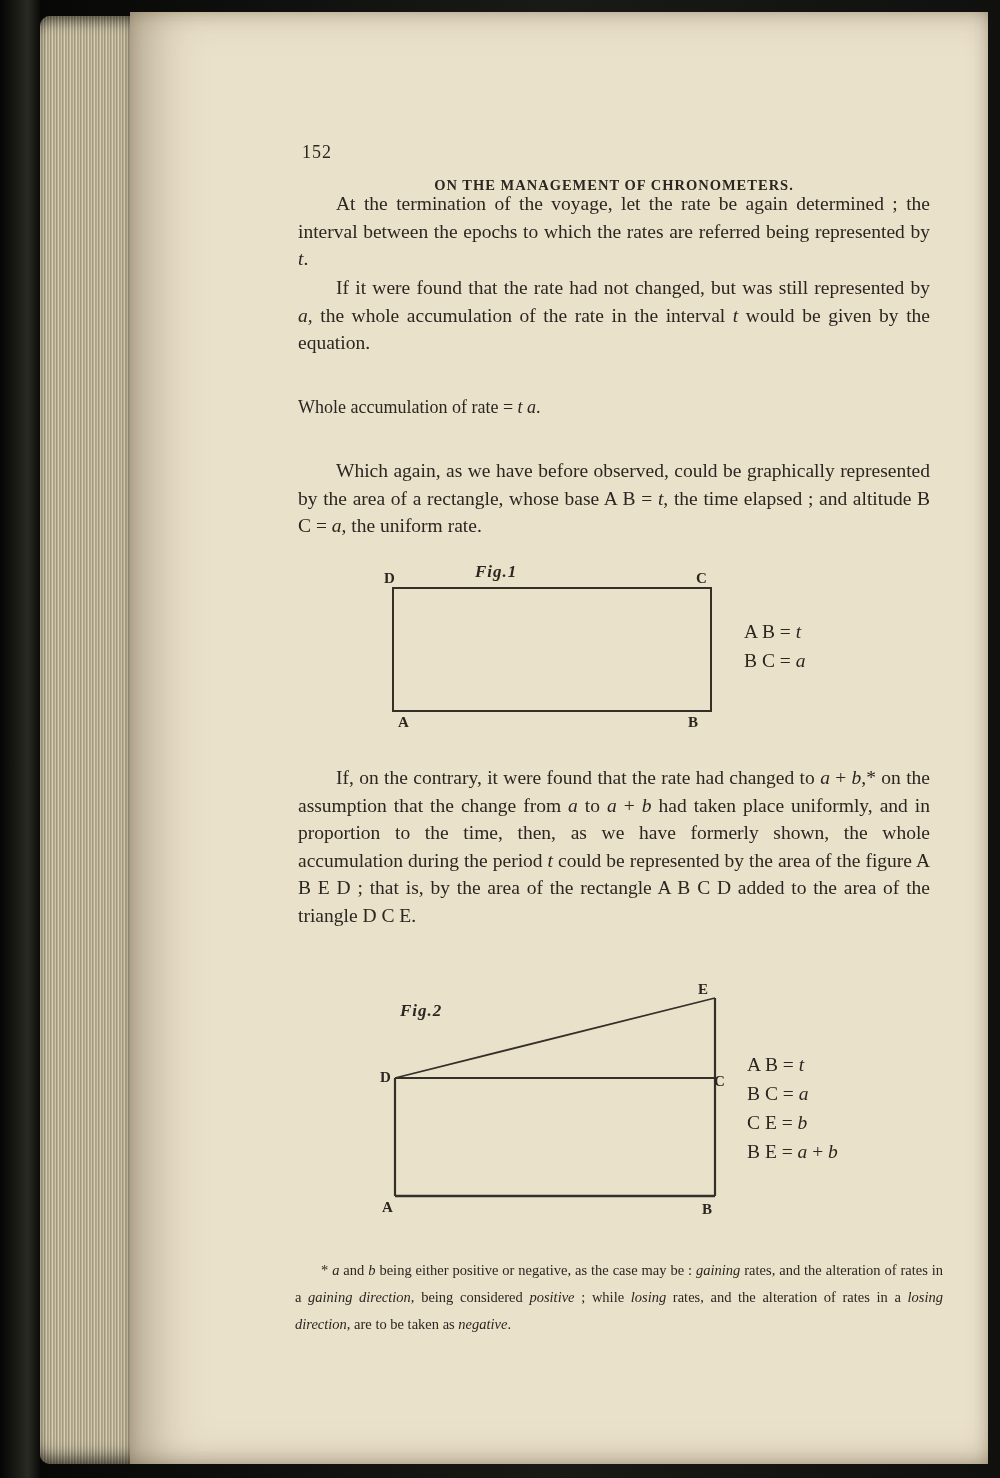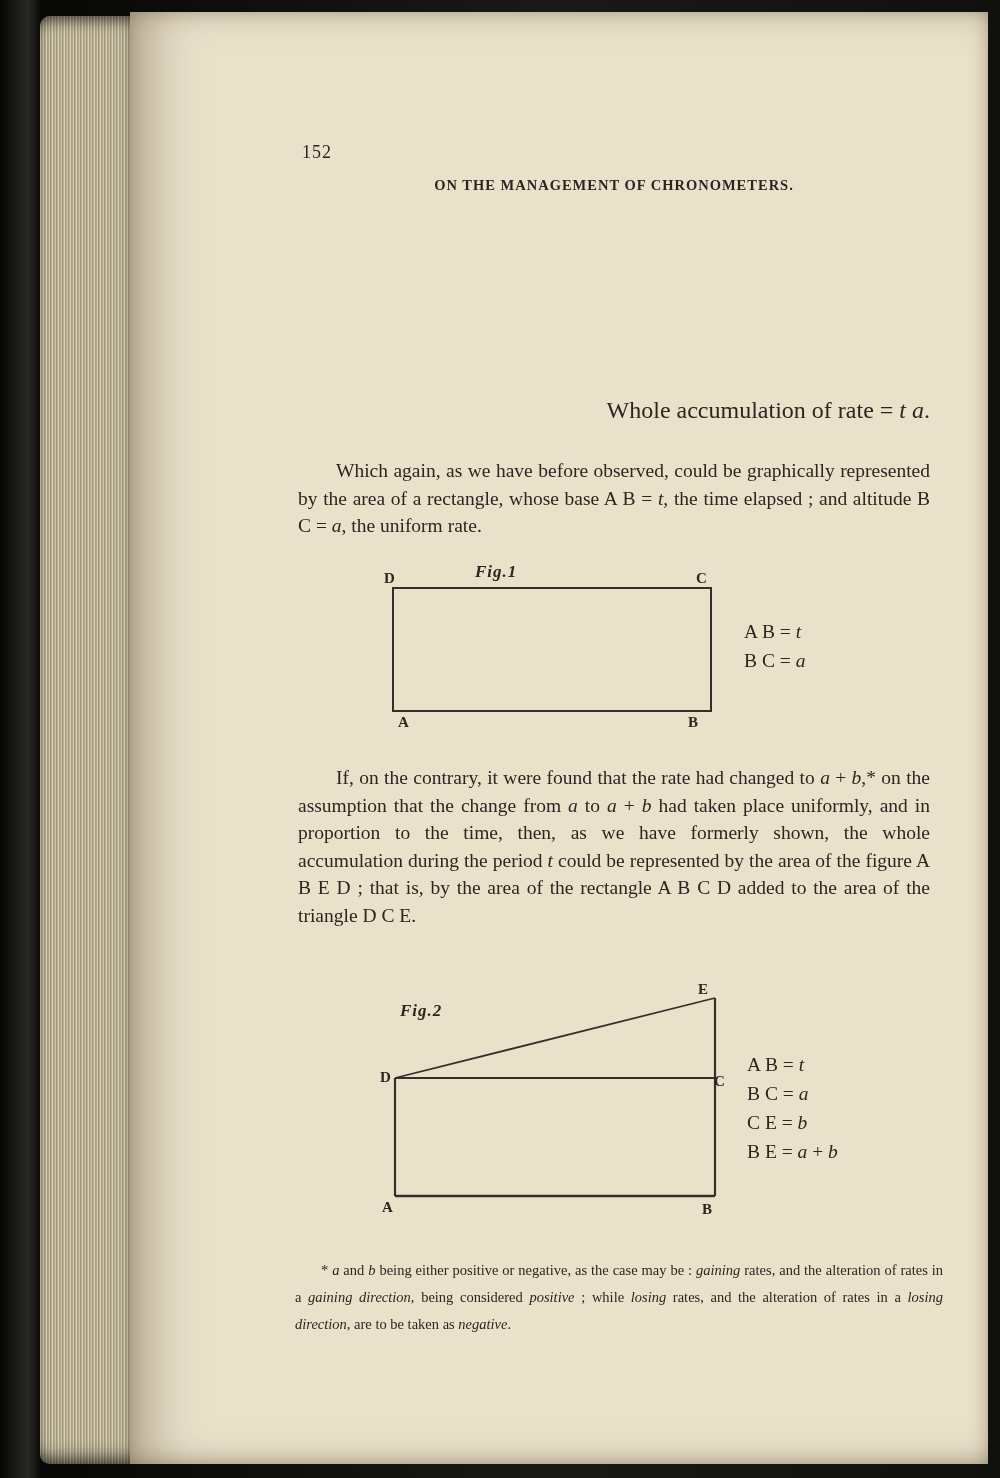--- a/index.html
+++ b/index.html
@@ -78,22 +78,22 @@
   }
   .p1 { top: 178px; }
   .p2 { top: 262px; }
   .p3 { top: 445px; }
   .p4 { top: 752px; }
 
   .equation {
     position: absolute;
     left: 168px; top: 385px;
     width: 632px;
-    text-align: right;
-    font-size: 24px;
+    text-align: left;
+    font-size: 18px;
   }
 
   .it { font-style: italic; }
 
   
   .fig1 {
     position: absolute;
     left: 250px; top: 550px;
     width: 370px; height: 180px;
   }
@@ -158,20 +158,22 @@
 
 <div class="book">
   <div class="spine"></div>
   <div class="page-edges"></div>
 
   <div class="page">
 
     <div class="page-number">152</div>
     <div class="running-header">ON THE MANAGEMENT OF CHRONOMETERS.</div>
 
+    <p class="body-par p1"><span>At the termination of the voyage, let the rate be again determined ; the interval between the epochs to which the rates are referred being represented by </span><span class="it">t</span><span>.</span></p>
+    <p class="body-par p2"><span>If it were found that the rate had not changed, but was still represented by </span><span class="it">a</span><span>, the whole accumulation of the rate in the interval </span><span class="it">t</span><span> would be given by the equation.</span></p>
 
     <div class="equation"><span>Whole accumulation of rate = </span><span class="it">t a</span><span>.</span></div>
 
     <p class="body-par p3"><span>Which again, as we have before observed, could be graphically represented by the area of a rectangle, whose base A B = </span><span class="it">t</span><span>, the time elapsed ; and altitude B C = </span><span class="it">a</span><span>, the uniform rate.</span></p>
 
     <div class="fig1">
       <div class="fig-caption">Fig.1</div>
       <div class="rect"></div>
       <div class="corner-label lbl-d">D</div>
       <div class="corner-label lbl-c">C</div>

